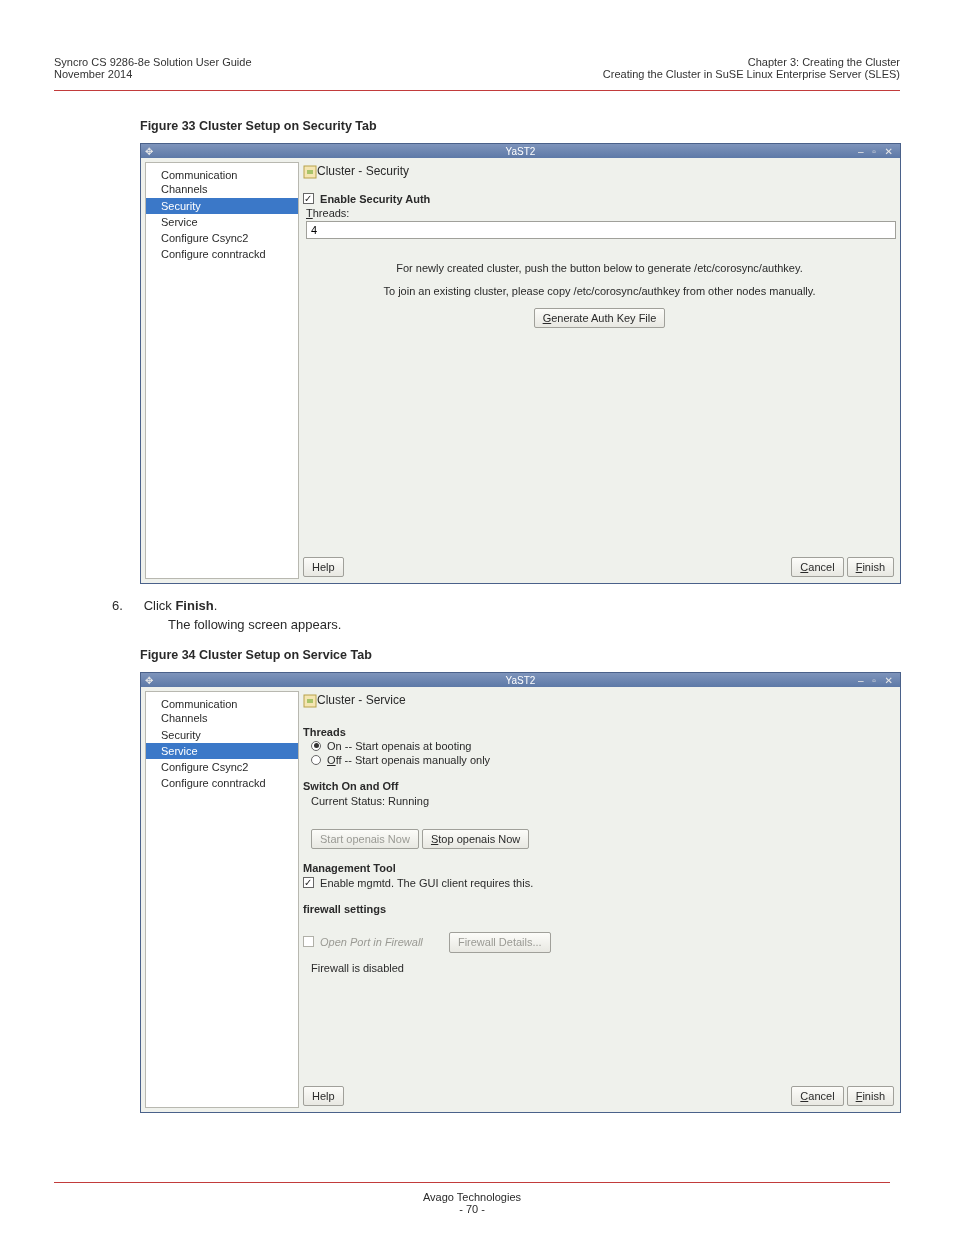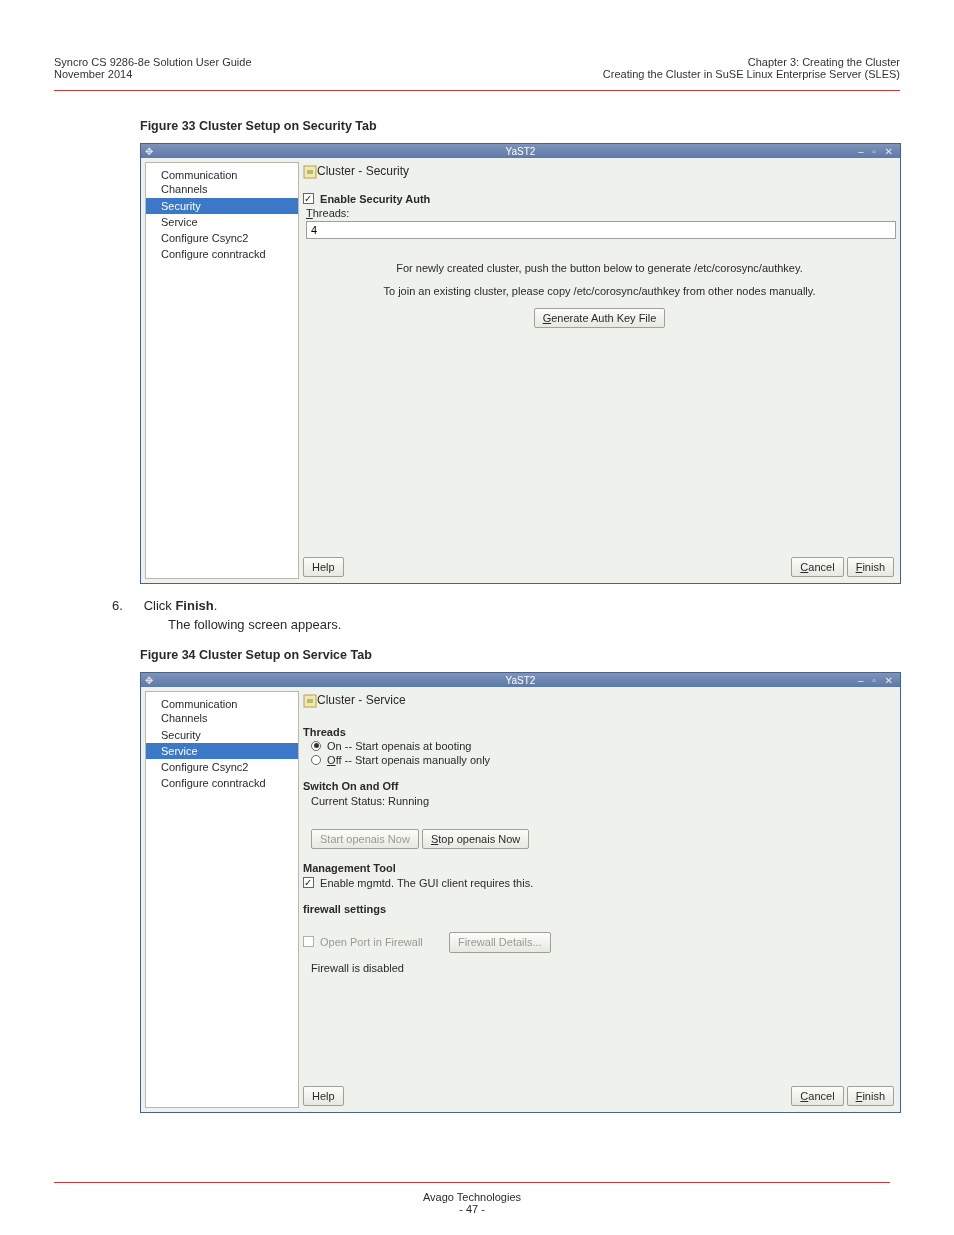--- a/index.html
+++ b/index.html
@@ -138,21 +138,21 @@
   font-size: 11px;
 }
 .yast-btn.disabled { color: #9a9a94; margin-top: 16px; }
 .yast-bottom {
   position: absolute;
   bottom: 2px;
   left: 0; right: 2px;
   display: flex;
   justify-content: space-between;
 }
-.label-muted { color: #9a9a94; }
+.label-muted { color: #9a9a94; font-style: italic; }
 .fw-section { margin-top: 12px; }
 .radio {
   display: inline-block;
   width: 8px; height: 8px;
   border: 1px solid #666;
   border-radius: 50%;
   position: relative;
   vertical-align: -1px;
   margin-right: 3px;
   background: #fff;
@@ -342,16 +342,16 @@
           </div>
         </div>
       </div>
     </div>
 
   </div>
 
   <div class="footer">
     <hr class="hr-red">
     <div class="ft-line">Avago Technologies</div>
-    <div class="ft-line">- 47 -</div>
+    <div class="ft-line">- 70 -</div>
   </div>
 
 </div>
 
 </body></html>

